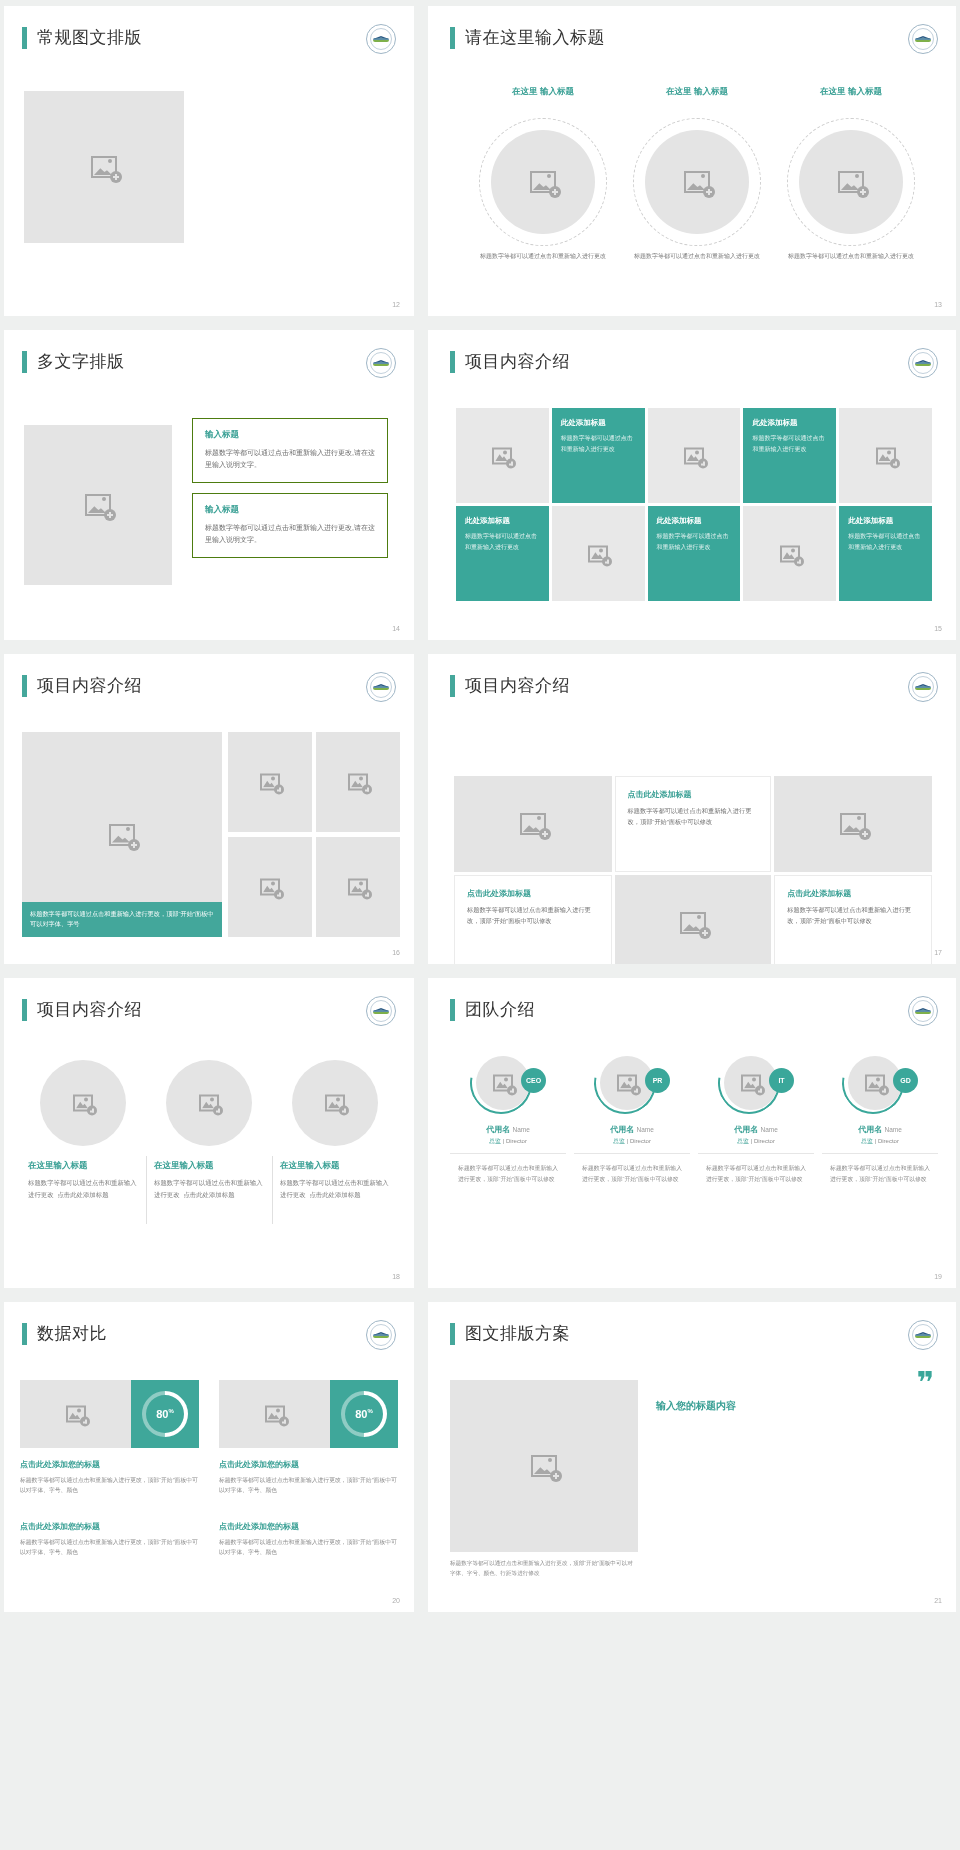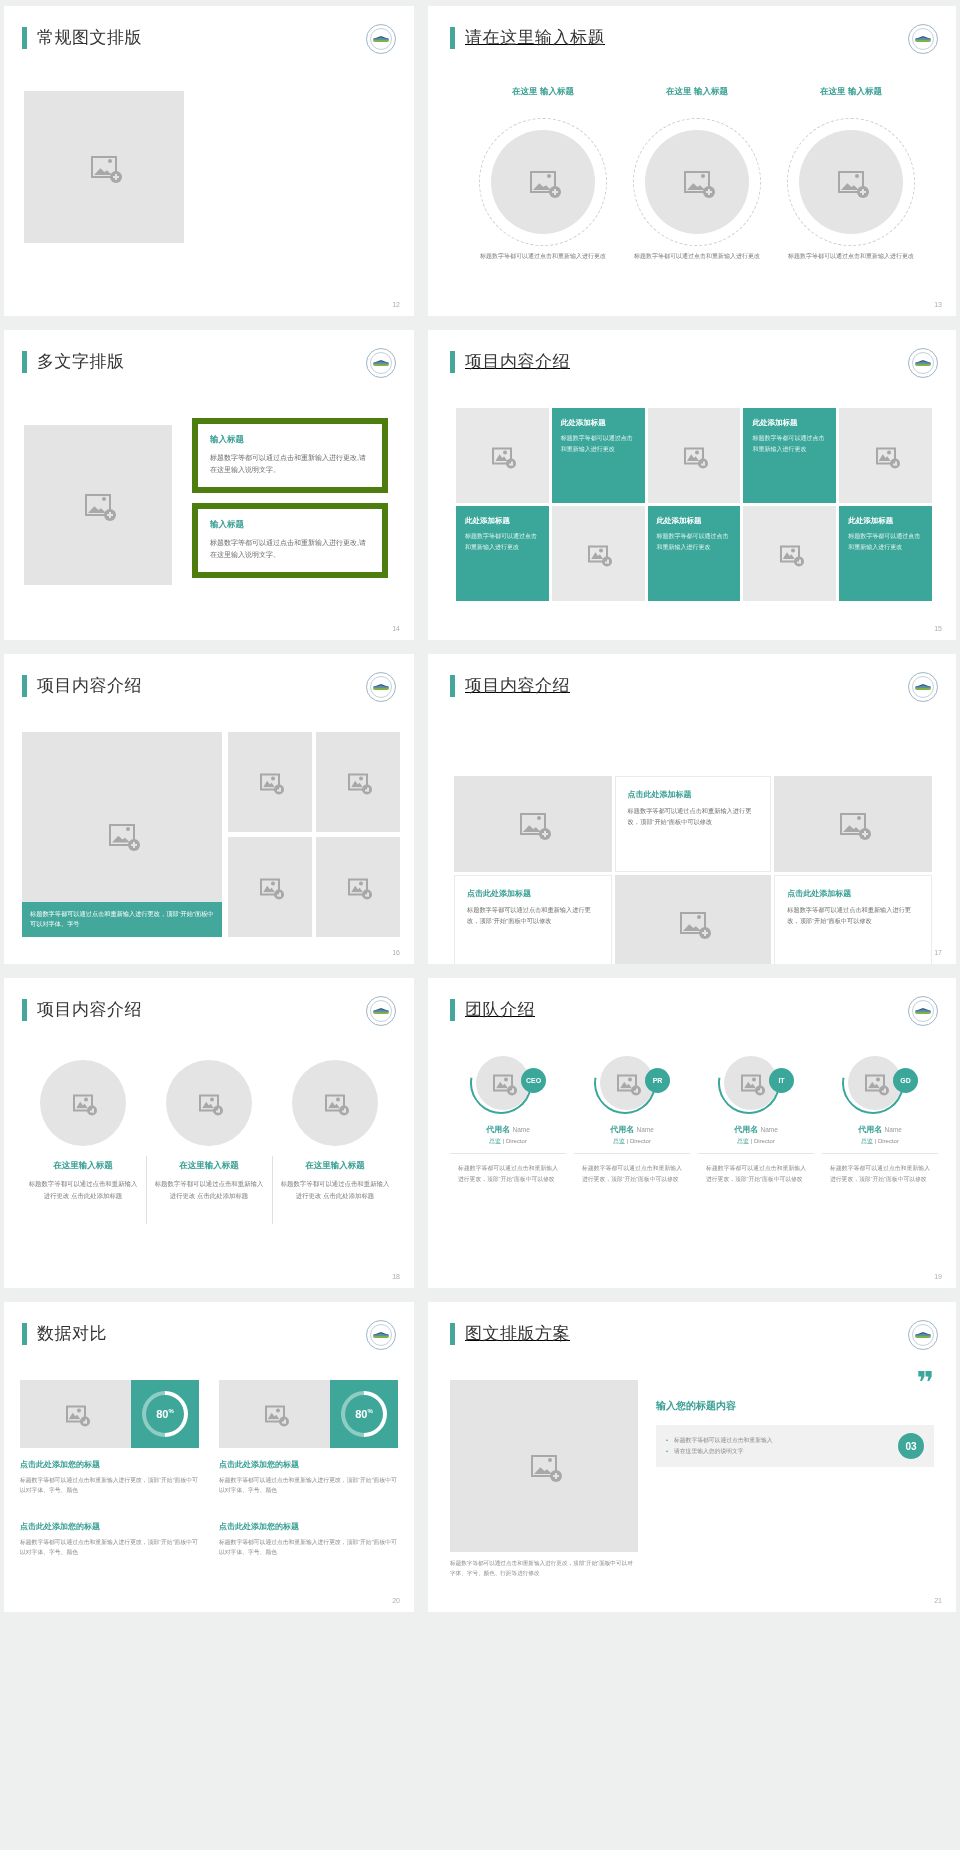--- a/index.html
+++ b/index.html
@@ -21,21 +21,21 @@
   .slide {
     background: #ffffff;
     position: relative;
     overflow: hidden;
   }
   .slide.wide { }
   
   .hdr { position: absolute; left: 18px; top: 20px; display: flex; align-items: center; }
   .hdr .bar { width: 5px; height: 22px; background: #45a79b; margin-right: 10px; }
   .hdr .ttl { font-size: 17px; color: #333; font-weight: 500; letter-spacing: .5px; }
-  .slide.wide .hdr { left: 22px; top: 20px; text-decoration: underline; }
+  .slide.wide .hdr { left: 22px; top: 20px; }
   .slide.wide .hdr .ttl { font-size: 17px; }
 
   .logo { position: absolute; top: 18px; width: 30px; height: 30px; border-radius: 50%;
           border: 1.2px solid #9fb6c6; background: #fff; }
   .slide .logo { right: 18px; }
   .logo::before { content: ""; position: absolute; left: 3px; top: 3px; right: 3px; bottom: 3px;
                   border-radius: 50%; border: .8px solid #c3d1dc; }
   .logo .band { position: absolute; left: 6px; right: 6px; top: 13px; height: 4px;
                 background: linear-gradient(#5d8ea8 0 45%, #7fb04a 45% 100%); border-radius: 2px; }
   .logo .swoosh { position: absolute; left: 6px; right: 6px; top: 11px; height: 5px;
@@ -75,21 +75,21 @@
   .s13-col { width: 150px; text-align: center; position: relative; }
   .s13-ring { width: 128px; height: 128px; margin: 20px auto 0; border-radius: 50%;
               border: 1px dashed #cfcfcf; display: flex; align-items: center; justify-content: center; }
   .s13-circ { width: 104px; height: 104px; border-radius: 50%; background: #e4e4e4; position: relative; }
   .s13-ttl { font-size: 8.5px; line-height: 1.4; position: relative; z-index: 3; }
   .s13-cap { font-size: 6px; color: #7a7a7a; line-height: 1.6; margin-top: 6px; }
 
   
   .s14-img { position: absolute; left: 20px; top: 95px; width: 148px; height: 160px; }
   .s14-boxes { position: absolute; left: 188px; top: 88px; right: 26px; }
-  .s14-box { border: 6px solid #4d7c0f; padding: 10px 12px 12px; position: relative; }
+  .s14-box { border: 1px solid #4d7c0f; padding: 10px 12px 12px; position: relative; }
   .s14-box + .s14-box { margin-top: 10px; }
   .s14-box h4 { font-size: 8.5px; margin-bottom: 6px; }
   .s14-box p { font-size: 7px; }
 
   
   .s15-grid { position: absolute; left: 28px; top: 78px; right: 24px;
               display: grid; grid-template-columns: repeat(5, 1fr);
               grid-template-rows: 95px 95px; gap: 3px; }
   .cell { position: relative; }
   .cell.g { background: #e8e8e8; }
@@ -117,21 +117,21 @@
   .s17-d { left: 0; top: 99px; width: 33%; height: 96px; border: 1px solid #ebebeb;
            background: #fff; padding: 12px 12px; }
   .s17-e { left: 33.6%; top: 99px; width: 32.8%; height: 96px; background: #e4e4e4; }
   .s17-f { left: 67%; top: 99px; width: 33%; height: 96px; border: 1px solid #ebebeb;
            background: #fff; padding: 12px 12px; }
   .s17 h5 { font-size: 8px; margin-bottom: 6px; }
   .s17 p { font-size: 6.2px; line-height: 1.75; }
 
   
   .s18 { position: absolute; left: 16px; top: 82px; right: 16px; display: flex; }
-  .s18-col { flex: 1; text-align: center; padding: 0 8px; position: relative; }
+  .s18-col { flex: 1; padding: 0 8px; position: relative; font-family: Liberation Mono, monospace; }
   .s18-col + .s18-col::before { content: ""; position: absolute; left: 0; top: 96px;
       width: 1px; height: 68px; background: #e0e0e0; }
   .s18-circ { width: 86px; height: 86px; border-radius: 50%; background: #e4e4e4;
               margin: 0 auto 14px; position: relative; }
   .s18-col h5 { font-size: 8.5px; margin-bottom: 6px; }
   .s18-col p { font-size: 6.4px; color: #7a7a7a; line-height: 1.85; }
 
   
   .s19 { position: absolute; left: 22px; top: 74px; right: 18px; display: flex; gap: 8px; }
   .s19-col { flex: 1; }
@@ -694,24 +694,17 @@
           <span class="frm"></span>
           <span class="mtn"></span>
           <span class="dot"></span>
           <span class="plus"></span>
         </span>
     </div>
     <div class="s21-cap">标题数字等都可以通过点击和重新输入进行更改，顶部“开始”面板中可以对字体、字号、颜色、行距等进行修改</div>
     <div class="s21-right">
       <div class="quote">❞</div>
       <div class="s21-h">输入您的标题内容</div>
-      <div class="s21-item">
-        <div class="s21-txt">
-          <li>标题数字等都可以通过点击和重新输入</li>
-          <li>请在这里输入您的说明文字</li>
-        </div>
-        <div class="s21-num">03</div>
-      </div>
     </div>
     <div class="pnum">21</div>
   </div>
 
 </div>
 
 </body></html>

